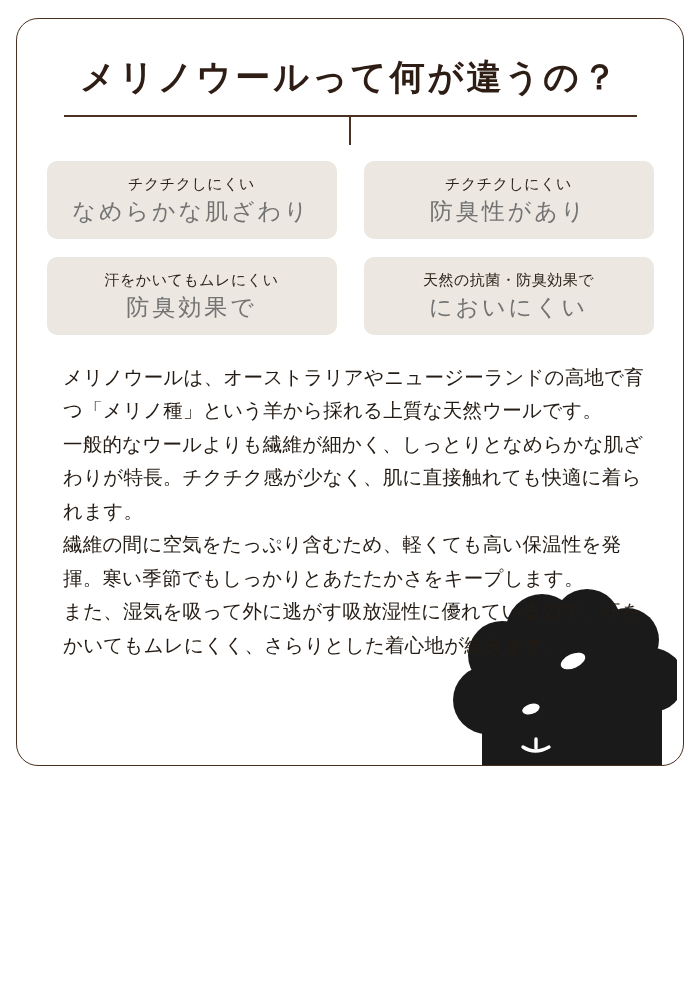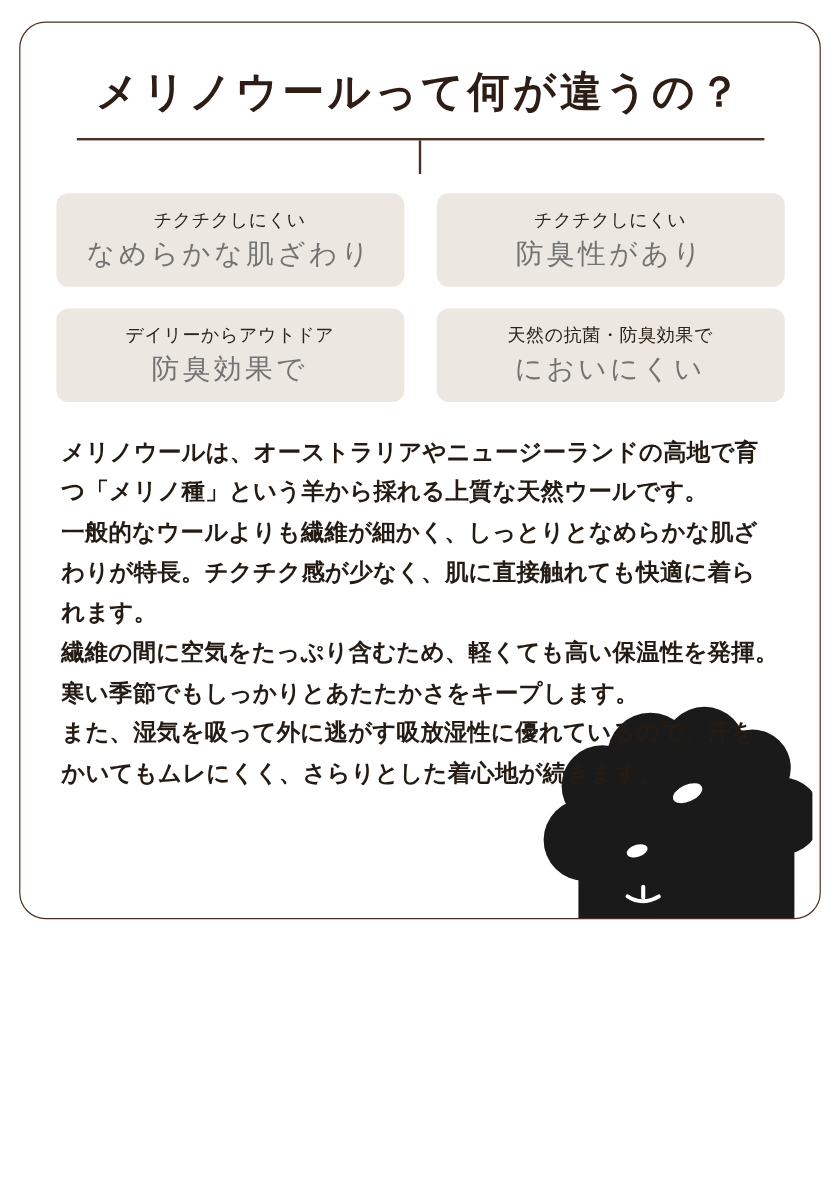--- a/index.html
+++ b/index.html
@@ -108,22 +108,21 @@
   .body-text {
     margin-top: 26px;
     font-size: 19.5px;
     line-height: 1.72;
     color: #241c14;
     letter-spacing: 0.2px;
     position: relative;
     z-index: 2;
   }
   .body-text p {
-    margin: 0 0 0 0;
-    font-weight: bold;
+    margin: 0 0 0 12px;
   }
   .body-text p.short {
     max-width: 380px;
   }
 
   
   .sheep {
     position: absolute;
     right: 6px;
     bottom: 0;
@@ -152,21 +151,21 @@
           <div class="feature-sub">チクチクしにくい</div>
           <div class="feature-main">なめらかな肌ざわり</div>
         </div>
 
         <div class="feature">
           <div class="feature-sub">チクチクしにくい</div>
           <div class="feature-main">防臭性があり</div>
         </div>
 
         <div class="feature">
-          <div class="feature-sub">デイリーからアウトドア</div>
+          <div class="feature-sub">汗をかいてもムレにくい</div>
           <div class="feature-main">防臭効果で</div>
         </div>
 
         <div class="feature">
           <div class="feature-sub">天然の抗菌・防臭効果で</div>
           <div class="feature-main">においにくい</div>
         </div>
 
       </div>
 

